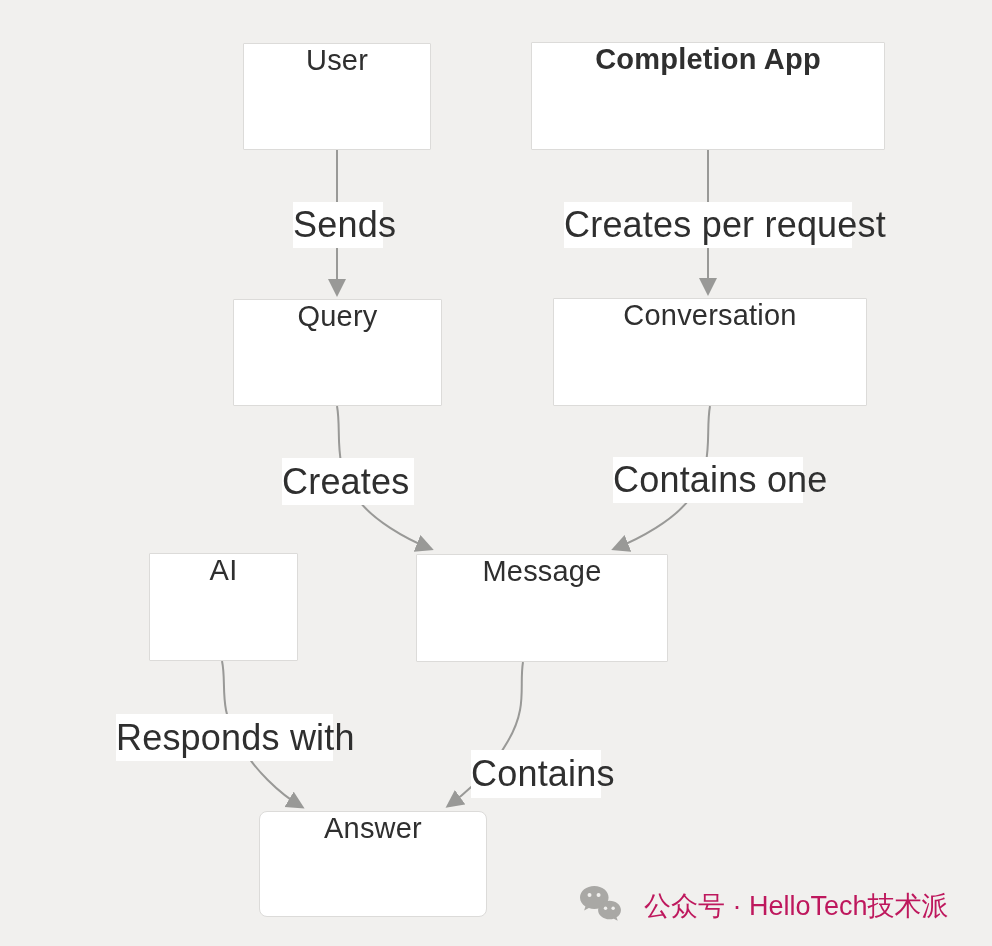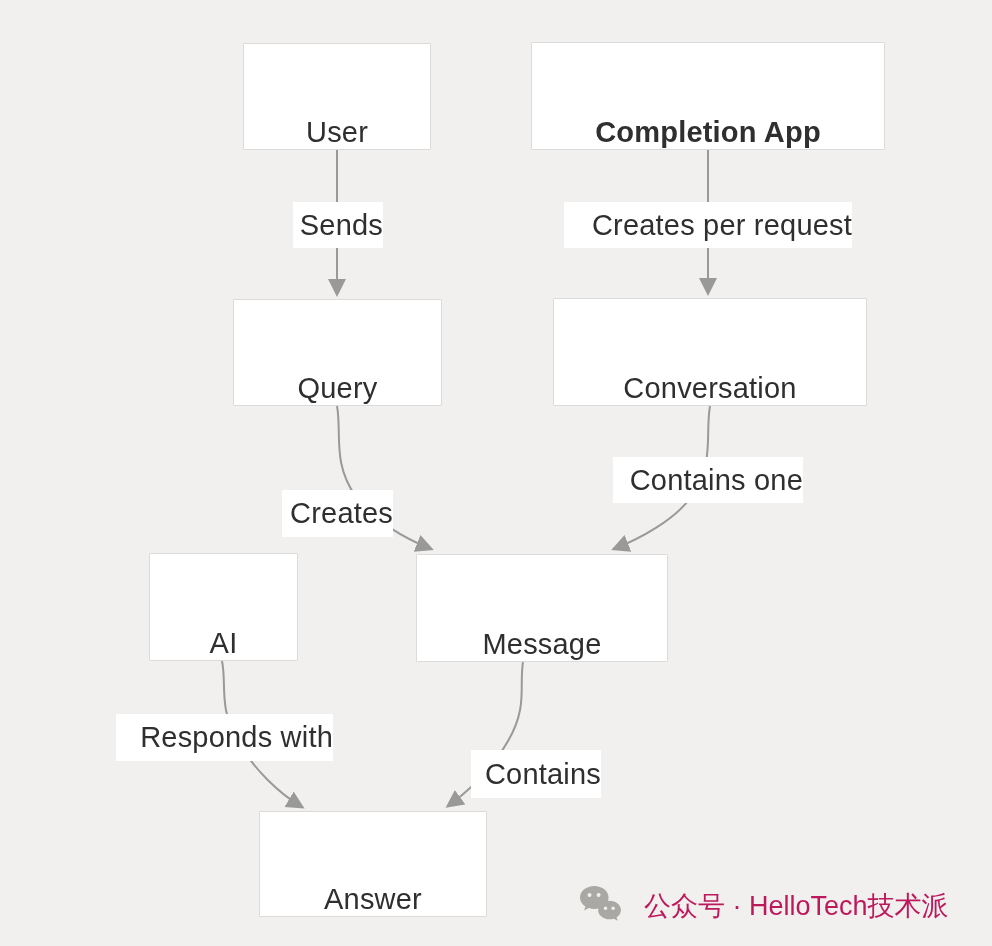--- a/index.html
+++ b/index.html
@@ -21,51 +21,51 @@
     position: absolute;
     left: 0; top: 0;
     width: 992px; height: 946px;
   }
   .node {
     position: absolute;
     background: #ffffff;
     border: 1.5px solid #dcdbd9;
     border-radius: 1px;
     display: flex;
-    align-items: flex-end;
+    align-items: flex-start;
     justify-content: center;
     font-size: 29px;
     color: #2f2f2f;
     box-sizing: border-box;
     letter-spacing: 0.2px;
   }
   .edge-label {
     position: absolute;
     background: #ffffff;
     display: flex;
     align-items: center;
-    justify-content: flex-end;
-    font-size: 29px;
+    justify-content: flex-start;
+    font-size: 36px;
     color: #2f2f2f;
     box-sizing: border-box;
     white-space: nowrap;
     letter-spacing: 0.2px;
   }
   
   .n-user         { left: 243px; top: 43px;  width: 188px; height: 107px; }
   .n-completion   { left: 531px; top: 42px;  width: 354px; height: 108px; font-weight: bold; }
   .n-query        { left: 233px; top: 299px; width: 209px; height: 107px; }
   .n-conversation { left: 553px; top: 298px; width: 314px; height: 108px; }
   .n-ai           { left: 149px; top: 553px; width: 149px; height: 108px; }
   .n-message      { left: 416px; top: 554px; width: 252px; height: 108px; }
-  .n-answer       { left: 259px; top: 811px; width: 228px; height: 106px; }
+  .n-answer       { left: 259px; top: 811px; width: 228px; height: 106px; border-radius: 8px; }
   
   .l-sends        { left: 293px; top: 202px; width: 90px;  height: 46px; }
   .l-creates-per  { left: 564px; top: 202px; width: 288px; height: 46px; }
-  .l-creates      { left: 282px; top: 458px; width: 111px; height: 47px; margin-top: 32px; }
+  .l-creates      { left: 282px; top: 458px; width: 132px; height: 47px; }
   .l-contains-one { left: 613px; top: 457px; width: 190px; height: 46px; }
   .l-responds     { left: 116px; top: 714px; width: 217px; height: 47px; }
   .l-contains     { left: 458px; top: 750px; width: 130px; height: 48px; margin-left: 13px; }
 
   .watermark {
     position: absolute;
     left: 578px;
     top: 884px;
     display: flex;
     align-items: flex-end;

